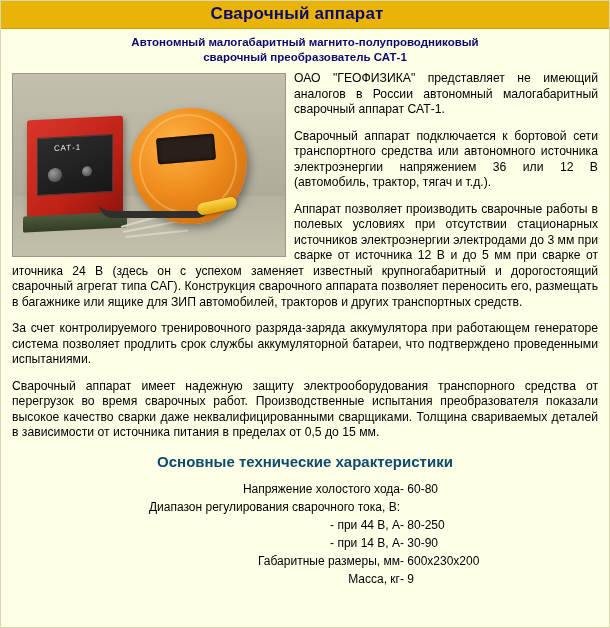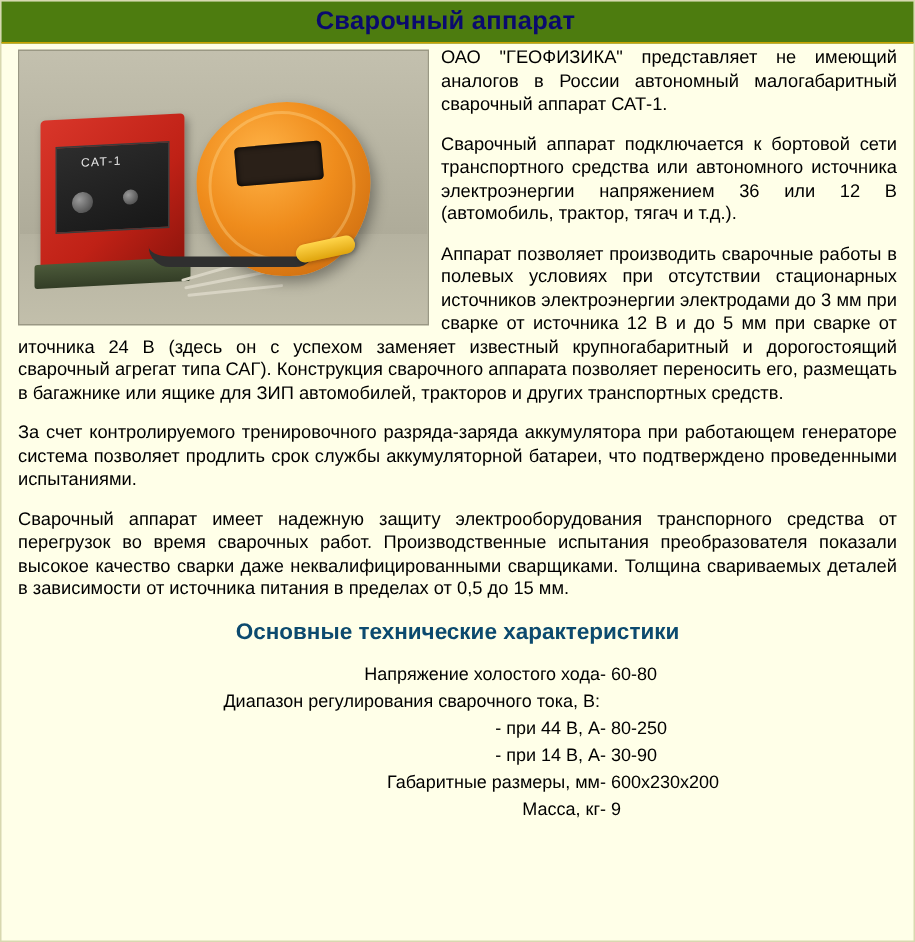--- a/index.html
+++ b/index.html
@@ -16,21 +16,21 @@
   }
   .page {
     position: relative;
     width: 610px;
     height: 628px;
     box-sizing: border-box;
     border: 1px solid #d8d8b0;
     background: #ffffe8;
   }
   .title-bar {
-    background: #4d7c0f;
+    background: #eab308;
     border-bottom: 1px solid #c9a400;
     text-align: center;
     padding: 3px 16px 4px 0;
   }
   .title-bar .title {
     font-size: 17px;
     font-weight: bold;
     color: #0a0a6e;
     letter-spacing: 0.2px;
   }
@@ -229,20 +229,24 @@
 </style>
 </head>
 <body>
 
 <div class="page">
 
   <div class="title-bar">
     <div class="title">Сварочный аппарат</div>
   </div>
 
+  <div class="subtitle">
+    <span>Автономный малогабаритный магнито-полупроводниковый</span><br>
+    <span>сварочный преобразователь САТ-1</span>
+  </div>
 
   <div class="content">
 
     <div class="photo-block">
       <div class="photo">
         <div class="wall"></div>
         <div class="floor"></div>
 
         <div class="machine">
           <div class="panel">

